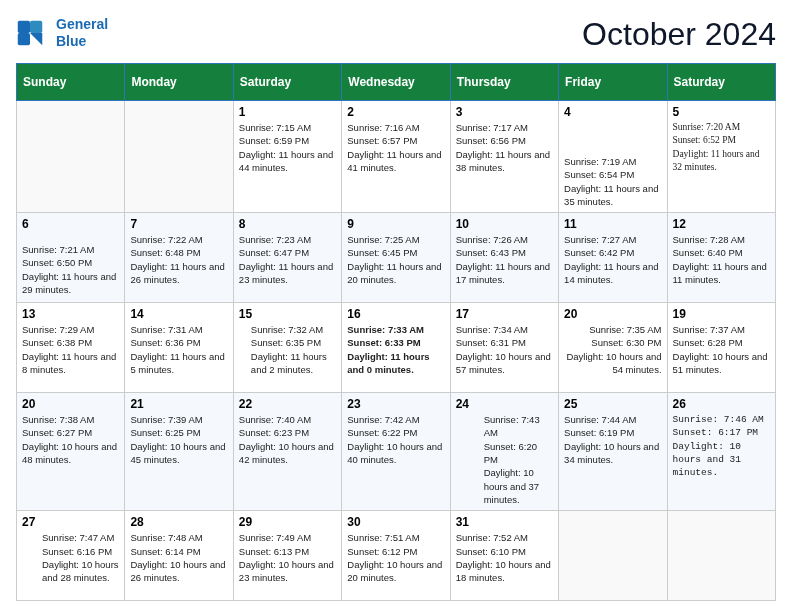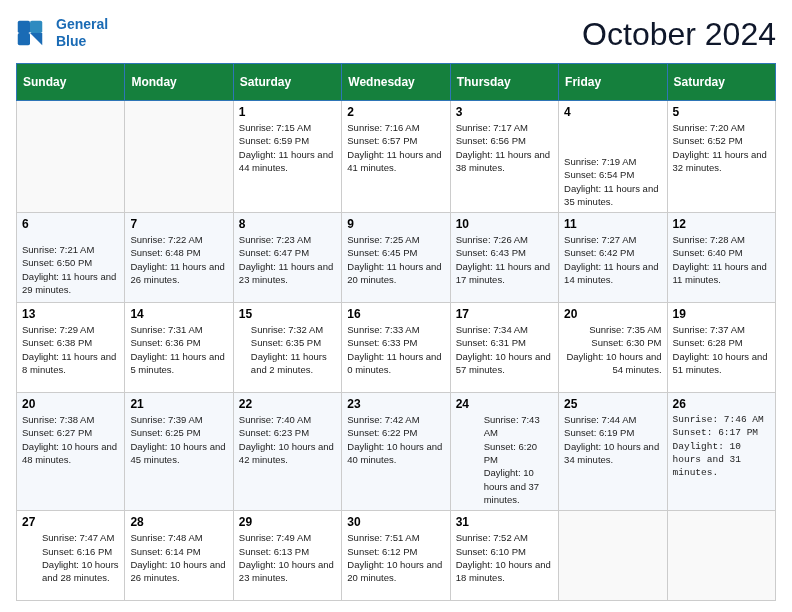--- a/index.html
+++ b/index.html
@@ -147,21 +147,21 @@
 Daylight: 11 hours and 38 minutes.</div>
         </td>
         <td>
           <span class="day-number">4</span>
           <div class="day-info" style="white-space: pre-line; margin-top: 36px;">Sunrise: 7:19 AM
 Sunset: 6:54 PM
 Daylight: 11 hours and 35 minutes.</div>
         </td>
         <td>
           <span class="day-number">5</span>
-          <div class="day-info" style="white-space: pre-line;">Sunrise: 7:20 AM
+          <div class="day-info" style="white-space: pre-line; font-family: Liberation Serif, serif;">Sunrise: 7:20 AM
 Sunset: 6:52 PM
 Daylight: 11 hours and 32 minutes.</div>
         </td>
       </tr>
       <tr>
         <td>
           <span class="day-number">6</span>
           <div class="day-info" style="white-space: pre-line; margin-top: 12px;">Sunrise: 7:21 AM
 Sunset: 6:50 PM
 Daylight: 11 hours and 29 minutes.</div>
@@ -217,21 +217,21 @@
 Daylight: 11 hours and 5 minutes.</div>
         </td>
         <td>
           <span class="day-number">15</span>
           <div class="day-info" style="white-space: pre-line; margin-left: 12px;">Sunrise: 7:32 AM
 Sunset: 6:35 PM
 Daylight: 11 hours and 2 minutes.</div>
         </td>
         <td>
           <span class="day-number">16</span>
-          <div class="day-info" style="white-space: pre-line;">Sunrise: 7:33 AM
+          <div class="day-info" style="white-space: pre-line; font-weight: bold;">Sunrise: 7:33 AM
 Sunset: 6:33 PM
 Daylight: 11 hours and 0 minutes.</div>
         </td>
         <td>
           <span class="day-number">17</span>
           <div class="day-info" style="white-space: pre-line;">Sunrise: 7:34 AM
 Sunset: 6:31 PM
 Daylight: 10 hours and 57 minutes.</div>
         </td>
         <td>

